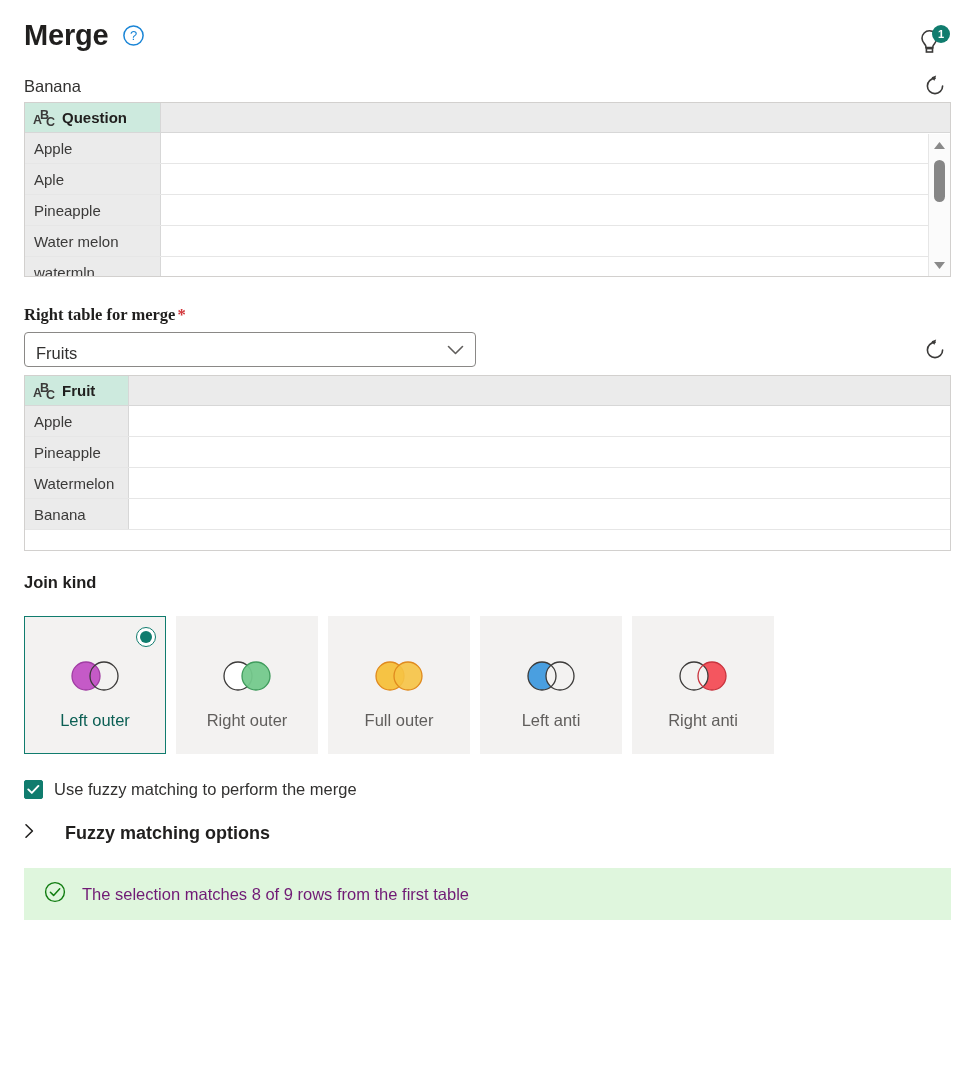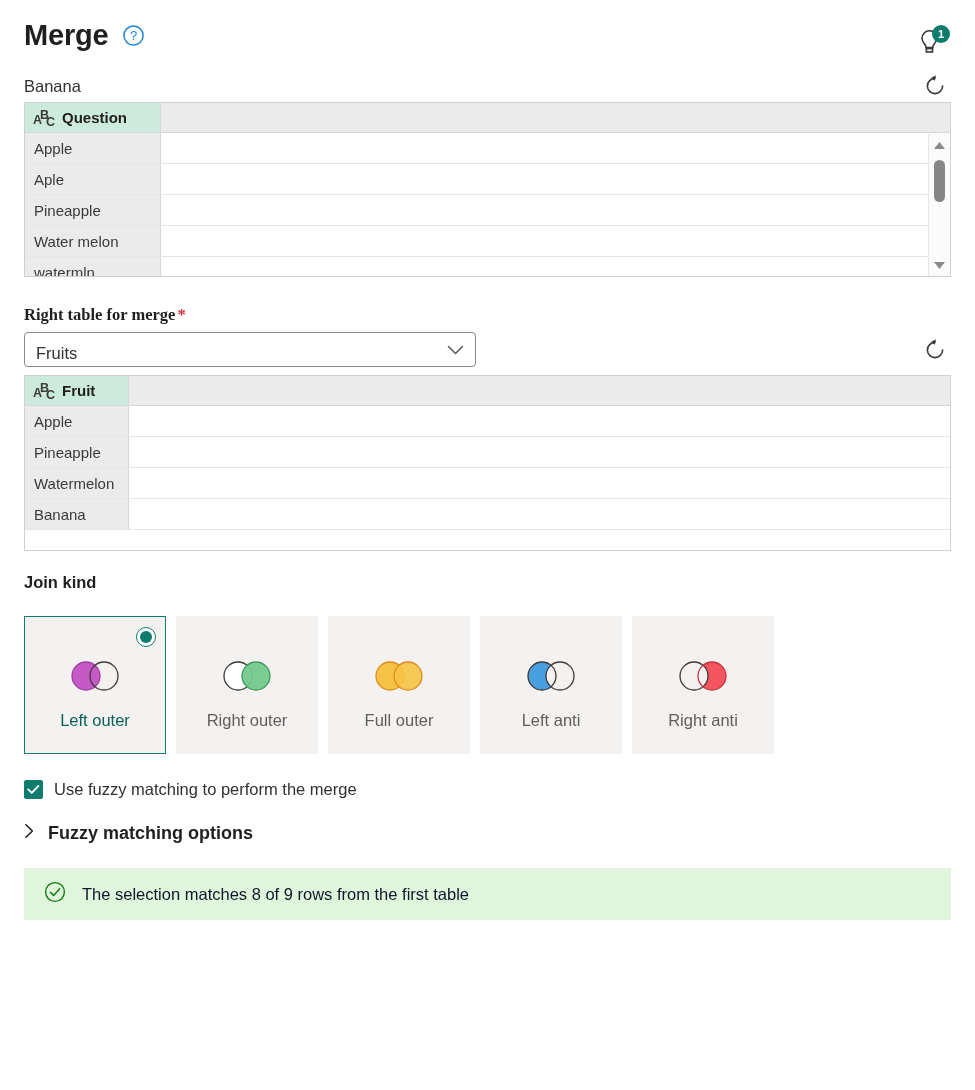--- a/index.html
+++ b/index.html
@@ -292,21 +292,21 @@
     display: flex;
     align-items: center;
     justify-content: center;
     flex: 0 0 auto;
   }
   .check-label { font-size: 16.5px; color: #323130; }
 
   
   .expander {
     display: flex;
-    gap: 13px;
+    gap: 30px;
     margin-top: 24px;
     cursor: pointer;
     width: max-content;
   }
   .expander-title {
     font-size: 18px;
     font-weight: 600;
     color: #201f1e;
   }
 
@@ -314,21 +314,21 @@
   .statusbar {
     margin-top: 24px;
     height: 52px;
     background: #dff6dd;
     display: flex;
     align-items: center;
     padding-left: 19px;
     gap: 15px;
     width: 927px;
   }
-  .status-text { font-size: 16.5px; color: #0f172a; }
+  .status-text { font-size: 16.5px; color: #701a75; }
 
   
   .footer {
     position: absolute;
     right: 24px;
     bottom: 30px;
     display: flex;
     gap: 13px;
   }
   .btn {

